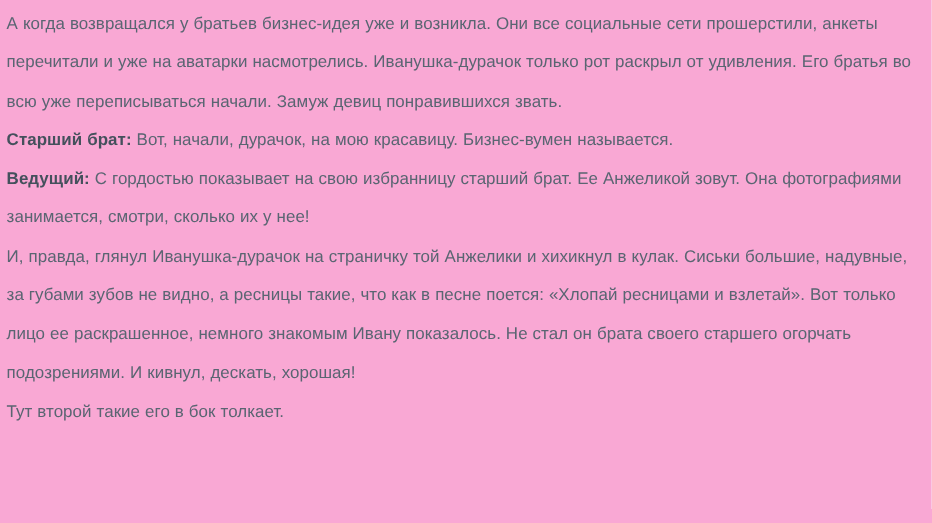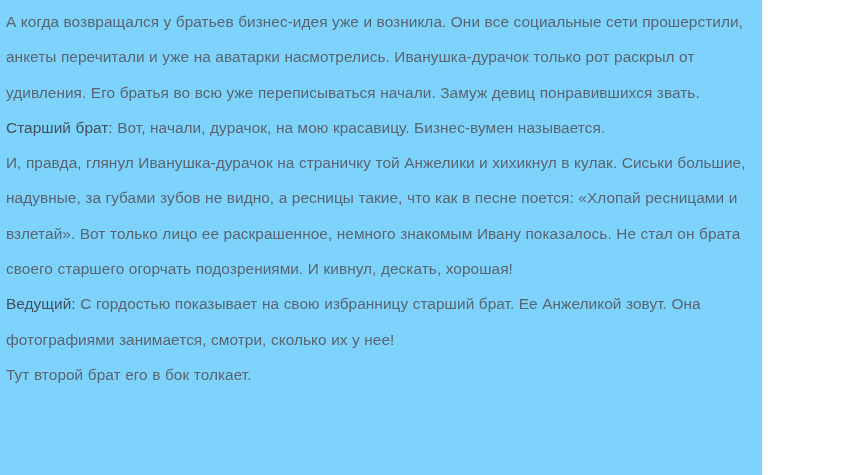--- a/index.html
+++ b/index.html
@@ -8,53 +8,53 @@
     background: #ffffff;
   }
   body {
     width: 847px;
     height: 475px;
     overflow: hidden;
     font-family: "Liberation Sans", sans-serif;
   }
   .page {
     box-sizing: border-box;
-    width: 762px;
+    width: 847px;
     height: 475px;
     padding: 4px 14px 0 6px;
-    background: #7dd3fc;
+    background: #f9a8d4;
   }
   .para {
     margin: 0 0 0 0;
     color: #5a6572;
     font-size: 15.4px;
     line-height: 35.3px;
     text-align: left;
     letter-spacing: 0.05px;
     word-spacing: 0.2px;
   }
   .speaker {
-    font-weight: normal;
+    font-weight: bold;
     color: #44505c;
   }
 </style>
 </head>
 <body>
 
 <div class="page">
 
   <p class="para">
     <span>А когда возвращался у братьев бизнес-идея уже и возникла. Они все социальные сети прошерстили, анкеты перечитали и уже на аватарки насмотрелись. Иванушка-дурачок только рот раскрыл от удивления. Его братья во всю уже переписываться начали. Замуж девиц понравившихся звать.</span>
   </p>
 
   <p class="para"><span class="speaker">Старший брат:</span> <span>Вот, начали, дурачок, на мою красавицу. Бизнес-вумен называется.</span></p>
 
+  <p class="para"><span class="speaker">Ведущий:</span> <span>С гордостью показывает на свою избранницу старший брат. Ее Анжеликой зовут. Она фотографиями занимается, смотри, сколько их у нее!</span></p>
+
   <p class="para">
     <span>И, правда, глянул Иванушка-дурачок на страничку той Анжелики и хихикнул в кулак. Сиськи большие, надувные, за губами зубов не видно, а ресницы такие, что как в песне поется: «Хлопай ресницами и взлетай». Вот только лицо ее раскрашенное, немного знакомым Ивану показалось. Не стал он брата своего старшего огорчать подозрениями. И кивнул, дескать, хорошая!</span>
   </p>
 
-  <p class="para"><span class="speaker">Ведущий:</span> <span>С гордостью показывает на свою избранницу старший брат. Ее Анжеликой зовут. Она фотографиями занимается, смотри, сколько их у нее!</span></p>
-
   <p class="para">
-    <span>Тут второй брат его в бок толкает.</span>
+    <span>Тут второй такие его в бок толкает.</span>
   </p>
 
 </div>
 
 </body></html>

